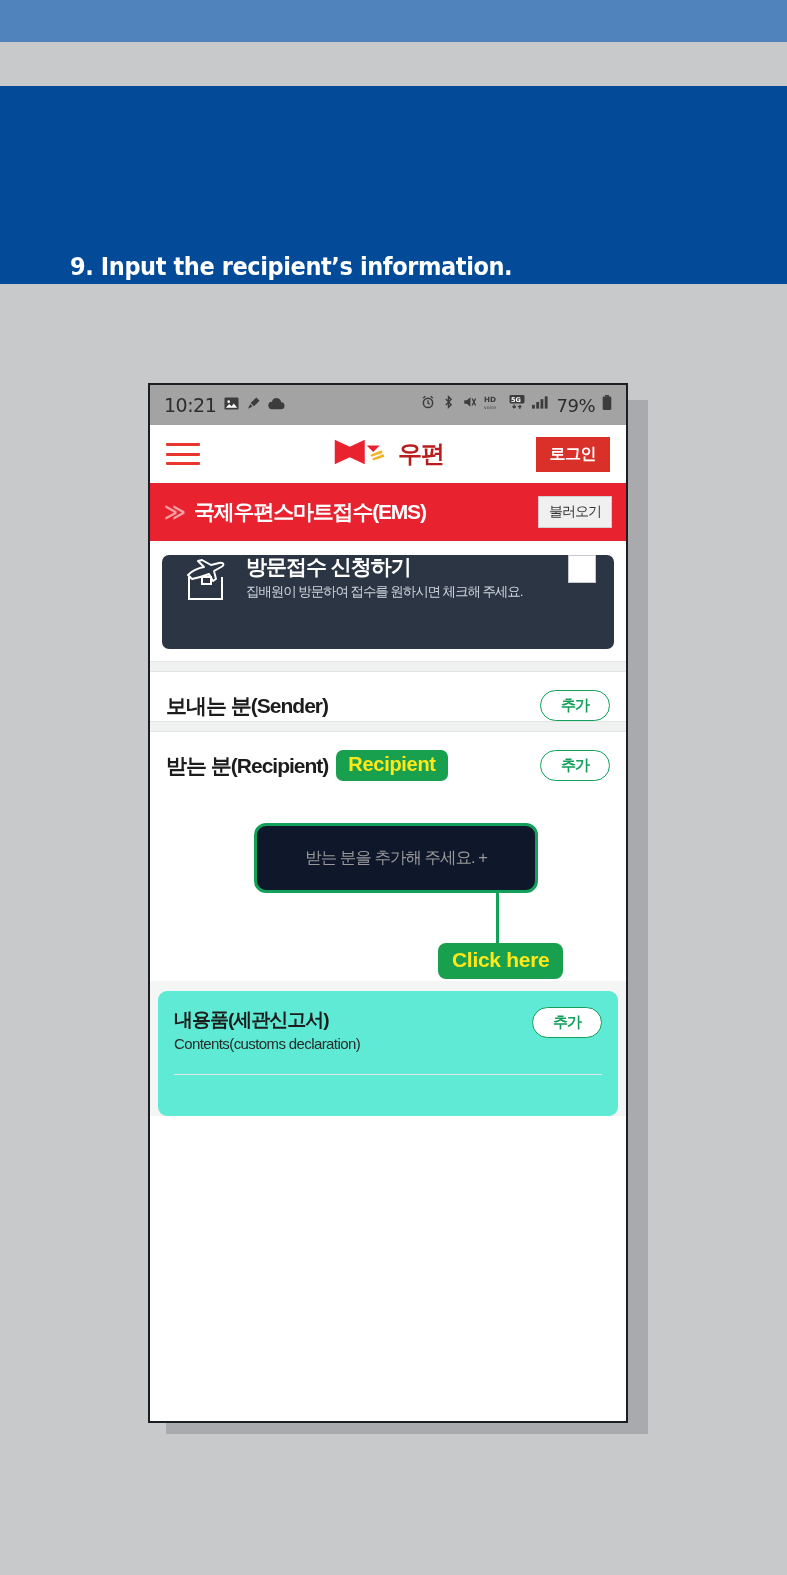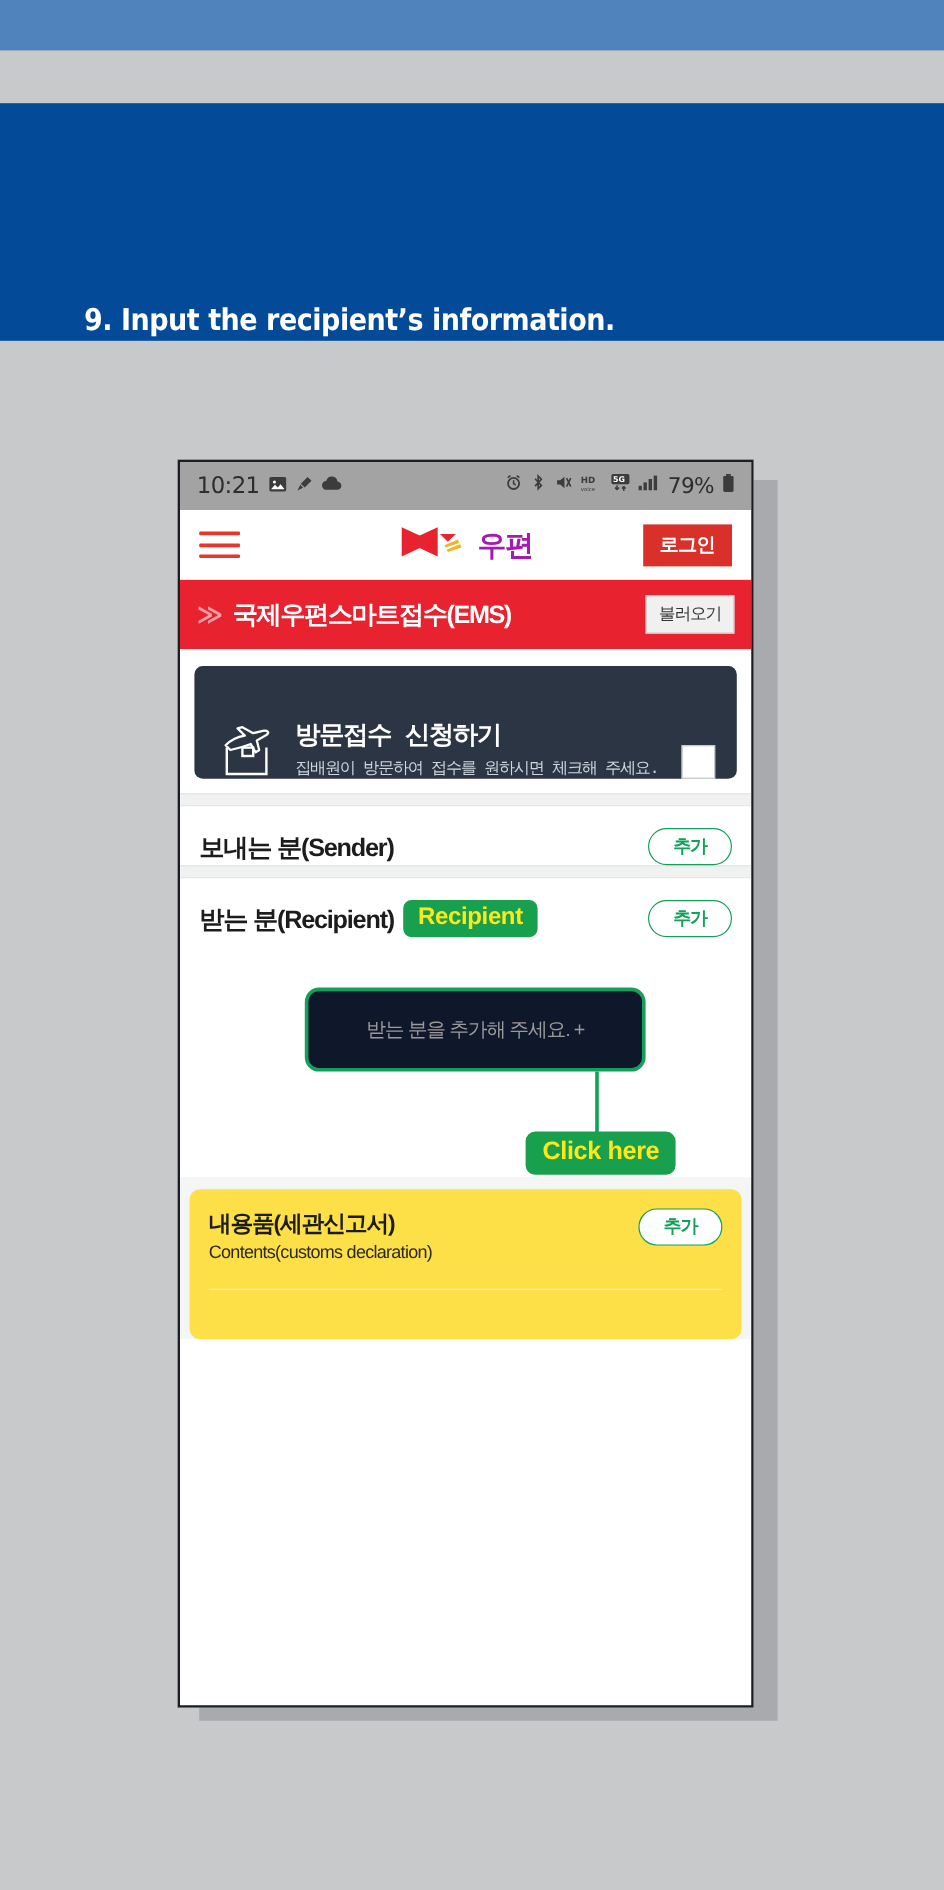--- a/index.html
+++ b/index.html
@@ -51,38 +51,38 @@
   .ico { display:inline-block; line-height:1; color:#3c3c3c; }
 
   
   .appbar { position:relative; height:58px; background:#ffffff;
             display:flex; align-items:center; padding:0 16px; }
   .hamburger { width:34px; height:22px; display:flex; flex-direction:column;
                justify-content:space-between; cursor:pointer; }
   .hamburger span { display:block; height:3px; background:#e8352e; border-radius:1px; }
   .brand { position:absolute; left:50%; top:50%; transform:translate(-50%,-50%);
            display:flex; align-items:center; gap:8px; }
-  .brand-text { font-size:24px; font-weight:bold; color:#a21caf; letter-spacing:-1px; }
+  .brand-text { font-size:24px; font-weight:bold; color:#b91c1c; letter-spacing:-1px; }
   .login-btn { margin-left:auto; background:#d9302a; color:#fff; font-size:16px;
                font-weight:bold; padding:7px 14px; border:none; letter-spacing:-0.5px;
                cursor:pointer; }
 
   
   .subbar { height:58px; background:#e8222e; display:flex; align-items:center;
             padding:0 14px; }
   .subbar-chev { color:#f2a0a4; font-size:21px; font-weight:bold; margin-right:8px; }
   .subbar-title { color:#ffffff; font-size:21px; font-weight:bold; letter-spacing:-1.2px; }
   .load-btn { margin-left:auto; background:#f0f0f0; color:#333; font-size:14px;
               padding:6px 10px; border:1px solid #cfcfcf; letter-spacing:-1px;
               cursor:pointer; }
 
   
   .dark-wrap { padding:14px 12px 12px 12px; background:#ffffff; }
   .dark-card { background:#2c3543; border-radius:7px; height:94px;
-               display:flex; align-items:flex-end; padding:0 18px 0 16px;font-family:Liberation Mono, monospace; }
+               display:flex; align-items:flex-start; padding:0 18px 0 16px; }
   .dc-icon { width:54px; height:48px; flex:none; margin-right:14px; }
   .dc-texts { flex:1; }
   .dc-title { color:#ffffff; font-size:21px; font-weight:bold; letter-spacing:-1px;
               line-height:1.15; }
   .dc-sub { color:#cfd6de; font-size:13.5px; letter-spacing:-1.1px; margin-top:4px; }
   .dc-check { width:28px; height:28px; background:#ffffff; border:1px solid #c5c9cf;
               flex:none; cursor:pointer; }
 
   
   .sep { height:11px; background:#f0f1f1; border-top:1px solid #e3e4e4;
@@ -118,21 +118,21 @@
                background:#12a05a; }
   .click-here {
     position:absolute; left:272px; top:162px;
     background:#19a04f; color:#ffe817; font-size:21px; font-weight:bold;
     border-radius:8px; padding:6px 14px 8px 14px; letter-spacing:-0.3px;
     line-height:1.05;
   }
 
   
   .contents-wrap { background:#f4f5f5; padding:10px 8px 0 8px; }
-  .contents-card { background:#fde047; border-radius:9px; padding:16px 16px 0 16px;
+  .contents-card { background:#5eead4; border-radius:9px; padding:16px 16px 0 16px;
                    height:125px; }
   .cc-head { display:flex; align-items:flex-start; }
   .cc-title { font-size:19px; font-weight:bold; color:#1c1c1c; letter-spacing:-1px; }
   .cc-sub { font-size:15px; color:#2a2a2a; letter-spacing:-0.6px; margin-top:2px; }
   .cc-rule { margin-top:22px; height:1px; background:#e6e7e8; }
 </style>
 </head>
 <body>
 
 <div class="page">

